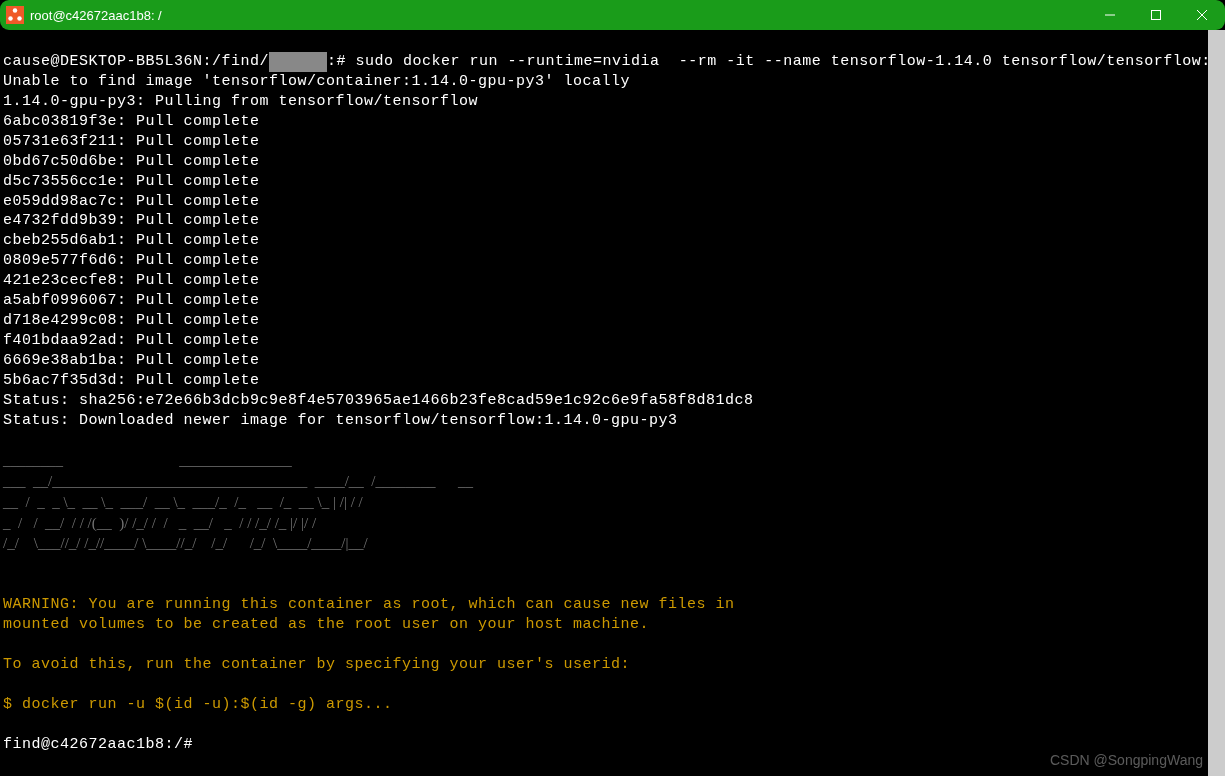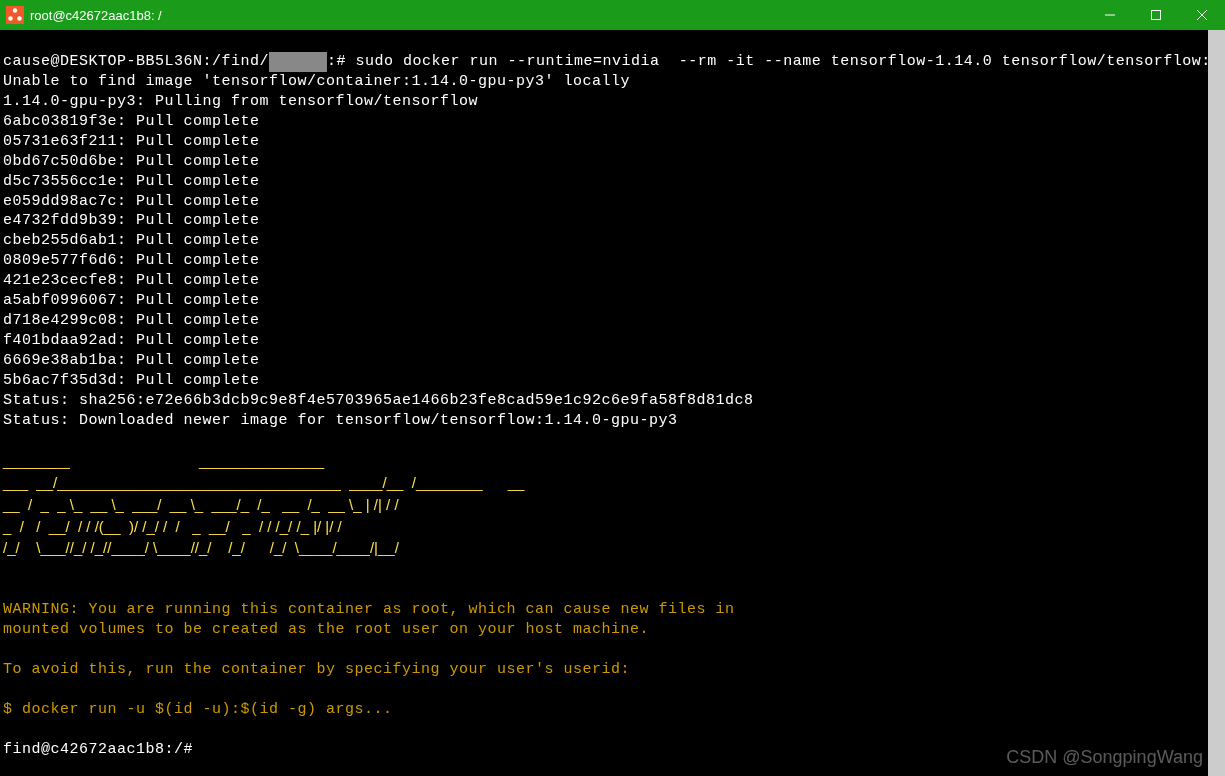--- a/index.html
+++ b/index.html
@@ -17,20 +17,21 @@
       position: relative;
     }
     .titlebar {
       height: 30px;
       background: #1a9c1a;
       display: flex;
       align-items: center;
       justify-content: space-between;
       padding: 0 0 0 6px;
       color: #fff;
+      border-radius: 9px;
     }
     .titlebar-left {
       display: flex;
       align-items: center;
       gap: 6px;
     }
     .titlebar-icon {
       width: 18px;
       height: 18px;
       background: #f05a28;
@@ -71,22 +72,22 @@
       font-size: 15px;
       letter-spacing: 0.5px;
     }
     .redacted {
       background: #888;
       color: #888;
       display: inline-block;
       width: 58px;
     }
     .ascii-art {
-      color: #fde047;
-      font-family: Liberation Sans, sans-serif;
+      color: #737373;
+      font-family: Liberation Serif, serif;
       letter-spacing: 0;
     }
     .warning-text {
       color: #cc9900;
     }
     .scrollbar-track {
       position: absolute;
       right: 0;
       top: 30px;
       bottom: 0;
@@ -100,21 +101,21 @@
       right: 0;
       height: 100%;
       background: #ccc;
     }
     .watermark {
       position: absolute;
       bottom: 8px;
       right: 22px;
       color: rgba(200,200,200,0.45);
       font-family: sans-serif;
-      font-size: 18px;
+      font-size: 14px;
     }
   </style>
 </head>
 <body>
 
 <div class="titlebar">
   <div class="titlebar-left">
     <div class="titlebar-icon">
       <svg viewBox="0 0 16 16" fill="#fff">
           <circle cx="8" cy="4" r="2"></circle>

